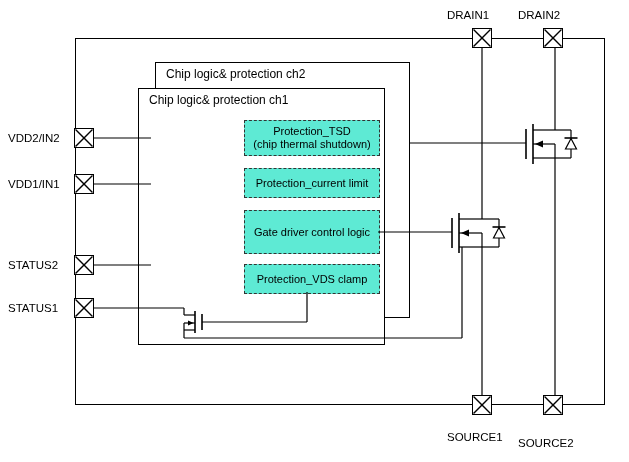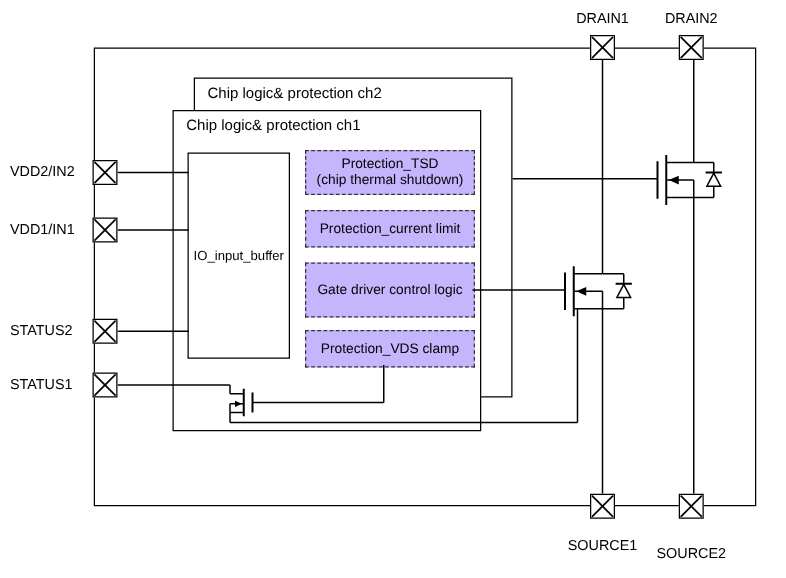--- a/index.html
+++ b/index.html
@@ -6,52 +6,49 @@
   .stage{position:relative;width:629px;height:462px;background:#ffffff;
          font-family:"Liberation Sans",sans-serif;color:#000;overflow:hidden;}
   .box{position:absolute;background:#ffffff;border:1px solid #000;box-sizing:border-box;}
   .outer{left:75px;top:38px;width:530px;height:367px;background:transparent;border-width:1.5px;}
   .ch2{left:155px;top:62px;width:255px;height:256px;}
   .ch1{left:138px;top:88px;width:247px;height:257px;}
   .box-title{font-size:12px;padding:4px 0 0 10px;white-space:nowrap;}
   .io{left:150px;top:122px;width:82px;height:165px;display:flex;align-items:center;
       justify-content:center;font-size:10.5px;text-align:center;}
   .dashed{border:1px dashed #333;display:flex;flex-direction:column;align-items:center;
-          justify-content:center;font-size:11px;text-align:center;line-height:13px;background:#c4b5fd;}
+          justify-content:center;font-size:11px;text-align:center;line-height:13px;background:#5eead4;}
   .tsd{left:244px;top:120px;width:134px;height:34px;}
   .climit{left:244px;top:168px;width:134px;height:28px;}
   .gdrv{left:244px;top:210px;width:134px;height:42px;}
   .clamp{left:244px;top:264px;width:134px;height:28px;}
   svg.wires{position:absolute;left:0;top:0;pointer-events:none;}
   svg.wires line{stroke:#000;stroke-width:1.2;}
   svg.wires line.bar{stroke-width:1.6;}
   .pad{position:absolute;width:20px;height:20px;border:1.5px solid #000;background:#ffffff;box-sizing:border-box;}
   .pad svg{display:block;width:100%;height:100%;}
   .pad line{stroke:#000;stroke-width:1.3;}
   .lbl{position:absolute;font-size:11.5px;height:14px;line-height:14px;white-space:nowrap;}
-  .lbl.center{width:70px;text-align:center;}
+  .lbl.center{width:70px;text-align:left;}
 </style>
 </head>
 <body>
 
 <div class="stage">
 
   <div class="box outer"></div>
 
   <div class="box ch2">
     <div class="box-title">Chip logic&amp; protection ch2</div>
   </div>
 
   <div class="box ch1">
     <div class="box-title">Chip logic&amp; protection ch1</div>
   </div>
 
-  <div class="box io">
-    <span>IO_input_buffer</span>
-  </div>
 
   <div class="dashed tsd" style="position:absolute;">
     <div>Protection_TSD</div>
     <div>(chip thermal shutdown)</div>
   </div>
 
   <div class="dashed gdrv" style="position:absolute;">
     <div>Gate driver control logic</div>
   </div>
 

